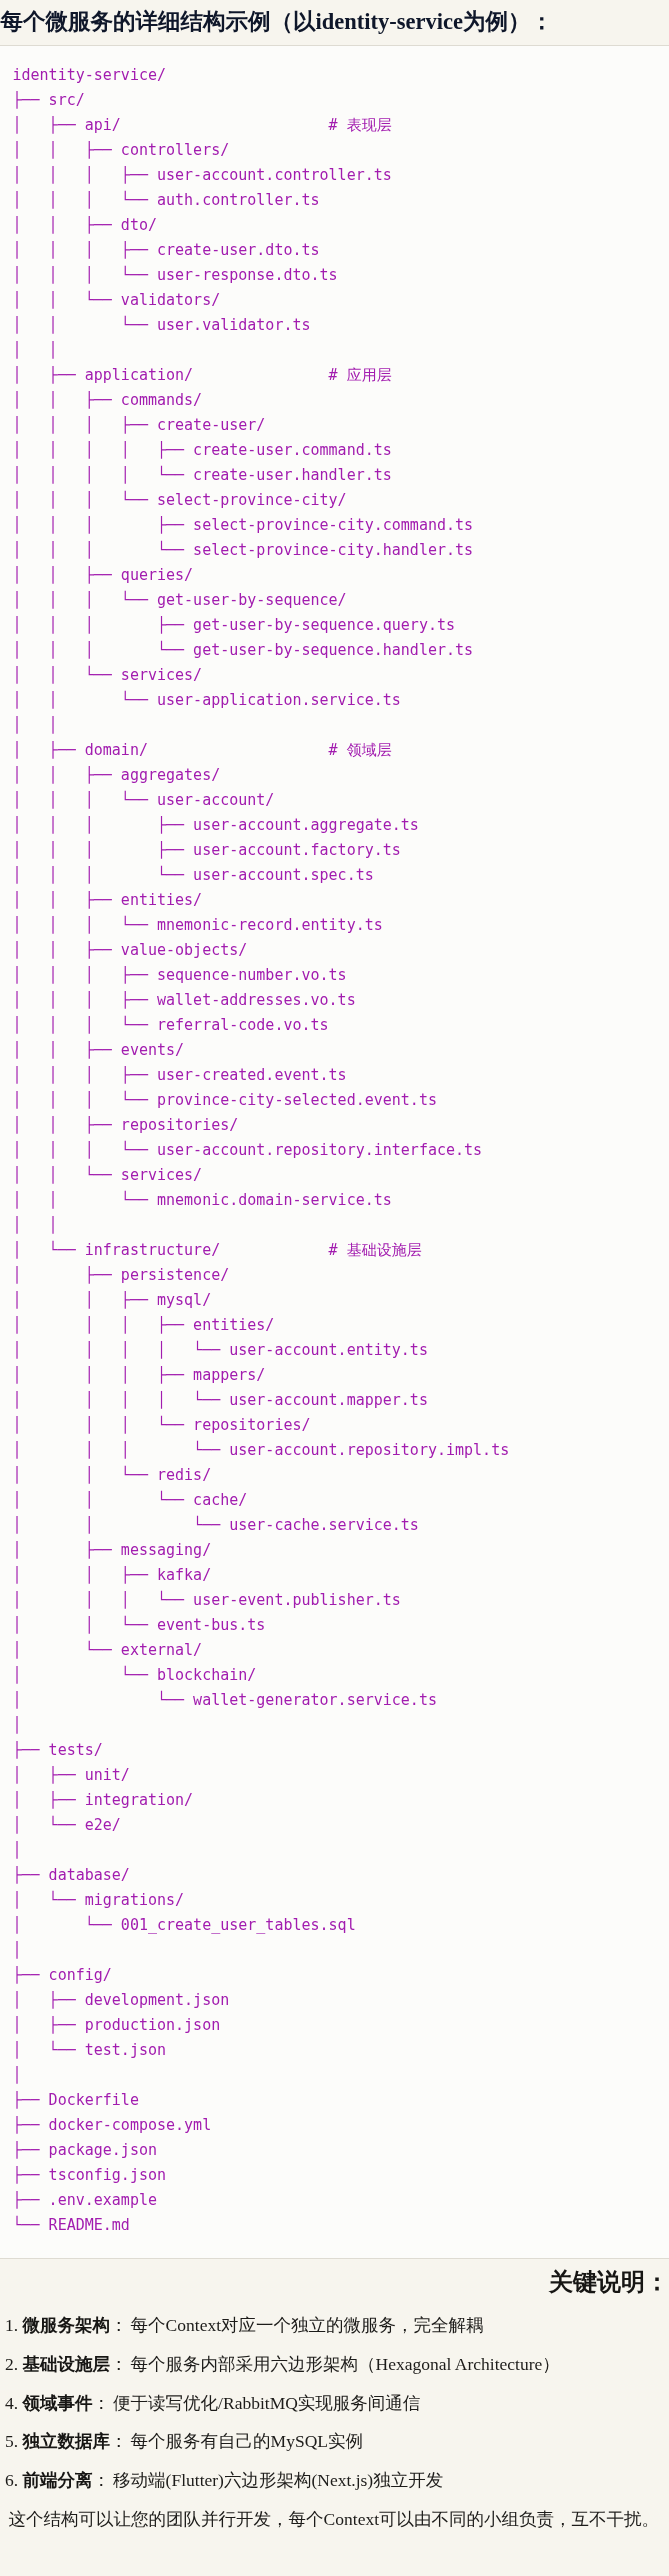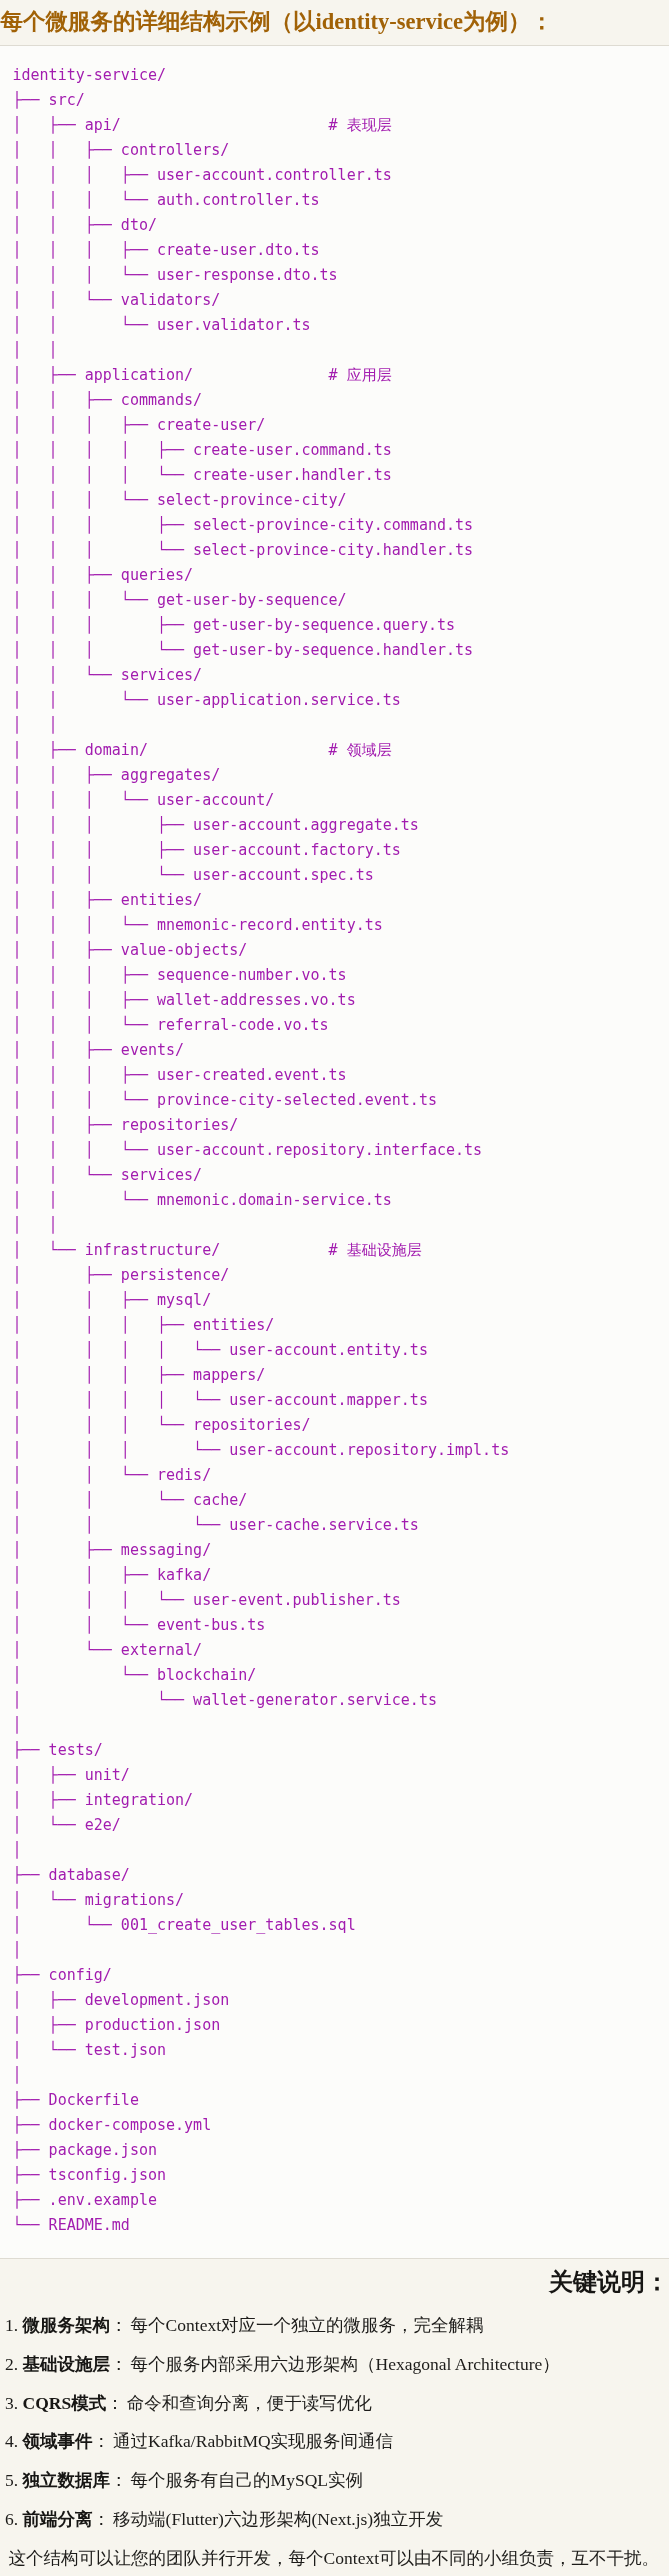--- a/index.html
+++ b/index.html
@@ -10,21 +10,21 @@
     color: #1d1c1a;
     font-family: "Liberation Serif", serif;
     overflow-x: hidden;
   }
   .doc-header { padding: 6.3px 0 0 0.6px; }
   .page-title {
     margin: 0;
     font-size: 22.5px;
     line-height: 31px;
     font-weight: bold;
-    color: #a16207;
+    color: #0f172a;
     font-family: "Liberation Serif", serif;
   }
   .codeblock {
     margin-top: 7.5px;
     background: #fcfcfa;
     border-top: 0.6px solid #dedbd2;
     border-bottom: 0.6px solid #dedbd2;
     padding: 17.5px 6.3px 20px 12.5px;
   }
   .codeblock pre {
@@ -158,23 +158,22 @@
 └── README.md</pre>
 </section>
 
 <section class="notes">
   <h2 class="notes-heading">关键说明：</h2>
 
   <p class="note"><span class="num">1.</span><span class="label">微服务架构</span><span class="sep">：</span><span class="desc">每个Context对应一个独立的微服务，完全解耦</span></p>
 
   <p class="note"><span class="num">2.</span><span class="label">基础设施层</span><span class="sep">：</span><span class="desc">每个服务内部采用六边形架构（Hexagonal Architecture）</span></p>
 
-  <p class="note"><span class="num">3.</span><span class="label">CQRS模式</span><span class="sep">：</span><span class="desc">命令和查询分离，便于读写优化</span></p>
 
-  <p class="note"><span class="num">4.</span><span class="label">领域事件</span><span class="sep">：</span><span class="desc">通过Kafka/RabbitMQ实现服务间通信</span></p>
+  <p class="note"><span class="num">4.</span><span class="label">领域事件</span><span class="sep">：</span><span class="desc">便于读写优化/RabbitMQ实现服务间通信</span></p>
 
   <p class="note"><span class="num">5.</span><span class="label">独立数据库</span><span class="sep">：</span><span class="desc">每个服务有自己的MySQL实例</span></p>
 
   <p class="note"><span class="num">6.</span><span class="label">前端分离</span><span class="sep">：</span><span class="desc">移动端(Flutter)六边形架构(Next.js)独立开发</span></p>
 
   <p class="closing">这个结构可以让您的团队并行开发，每个Context可以由不同的小组负责，互不干扰。</p>
 </section>
 
 
 </body></html>

